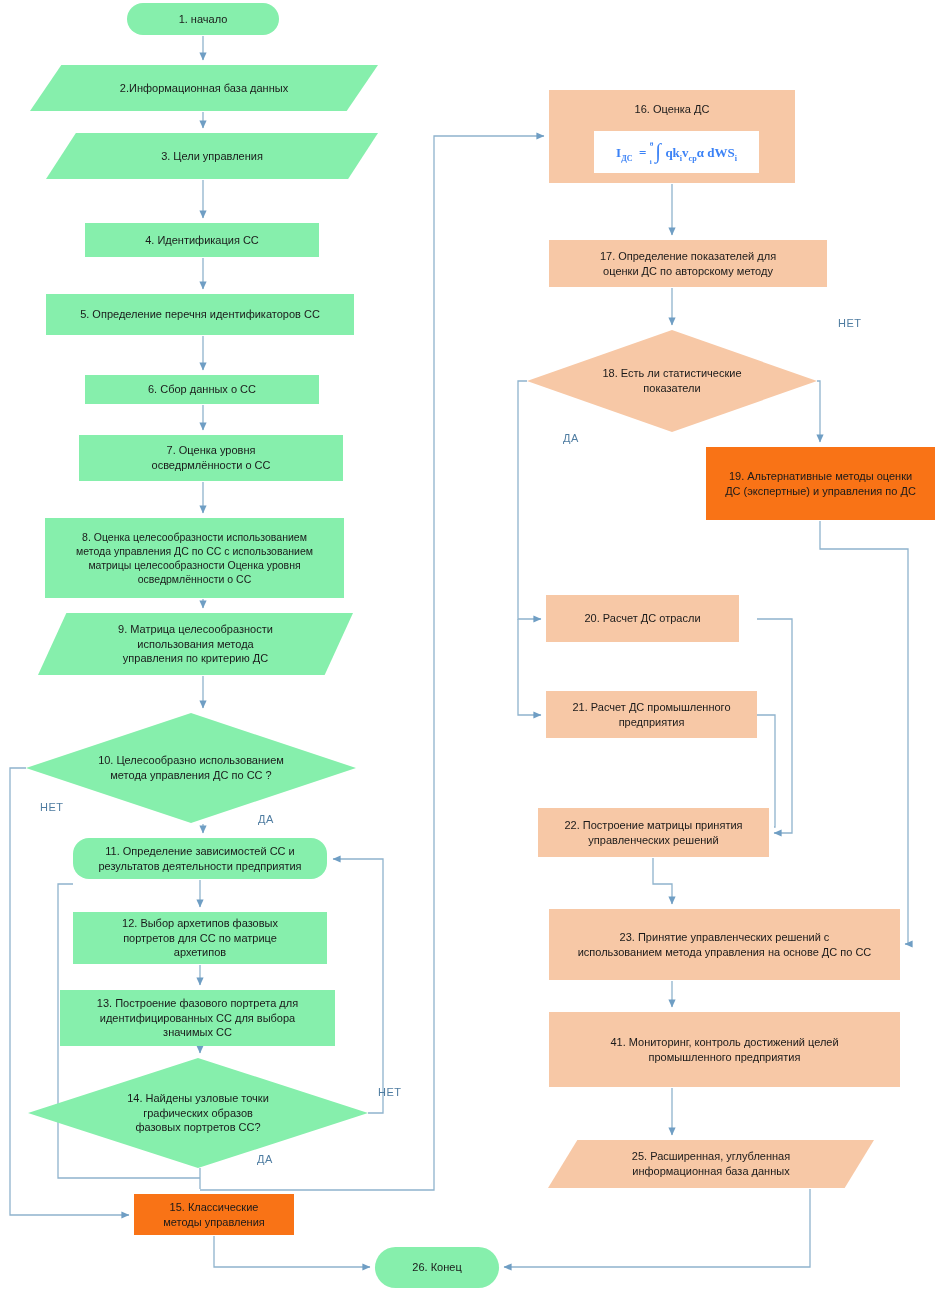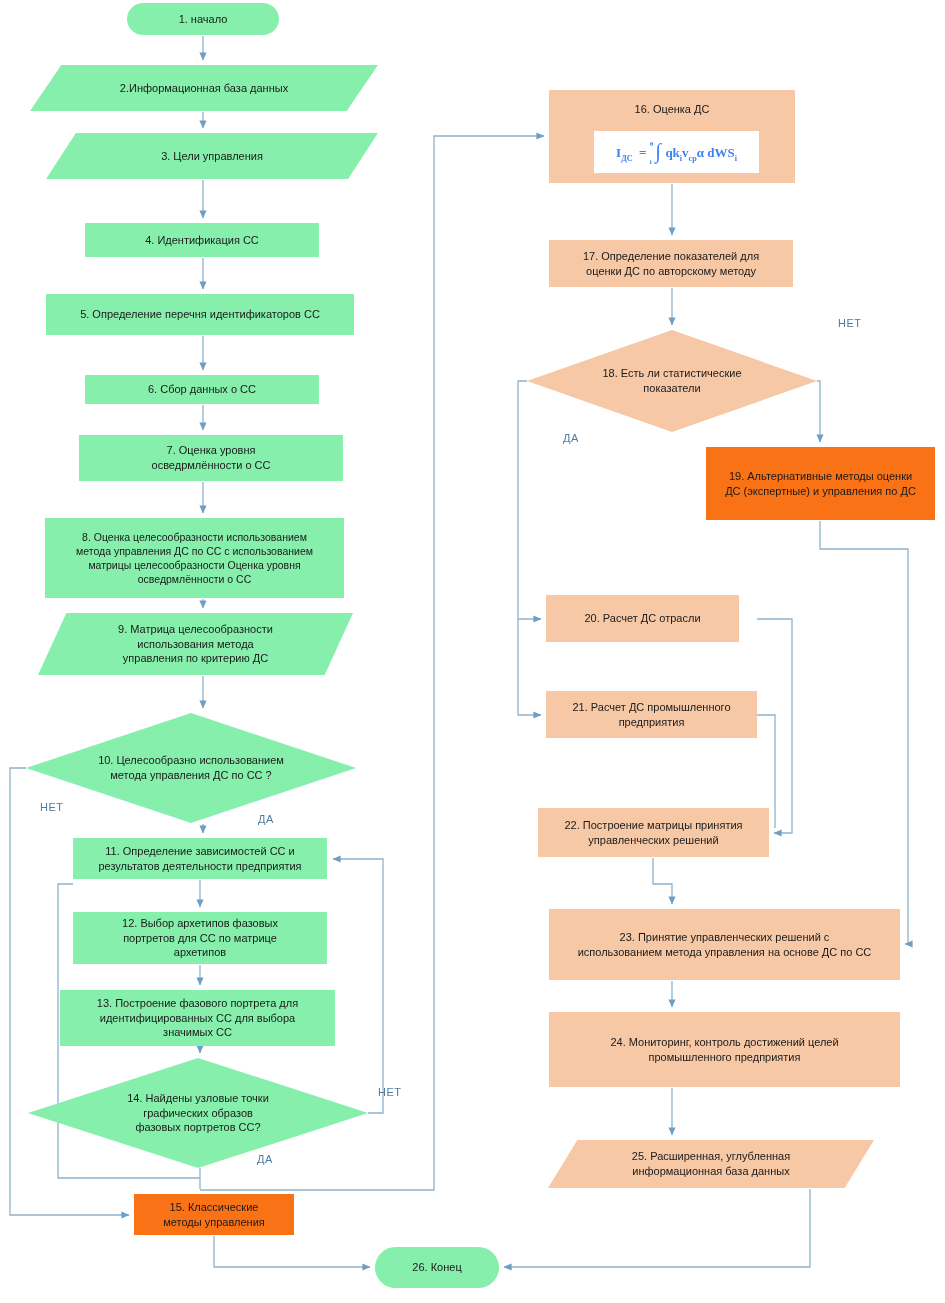--- a/index.html
+++ b/index.html
@@ -215,21 +215,21 @@
     </div>
     <div class="node shape-data fill-blue" style="left: 38px; top: 613px; width: 315px; height: 62px; font-size: 11px;">
       <span class="lbl">9. Матрица целесообразности
 использования метода
 управления по критерию ДС</span>
     </div>
     <div class="node shape-decision fill-blue" style="left: 26px; top: 713px; width: 330px; height: 110px; font-size: 11px;">
       <span class="lbl">10. Целесообразно использованием
 метода управления ДС по СС ?</span>
     </div>
-    <div class="node shape-process fill-blue" style="left: 73px; top: 838px; width: 254px; height: 41px; font-size: 11px;">
+    <div class="node shape-process fill-blue" style="left: 73px; top: 838px; width: 254px; height: 41px; font-size: 11px; border-radius: 16px;">
       <span class="lbl">11. Определение зависимостей СС и
 результатов деятельности предприятия</span>
     </div>
     <div class="node shape-process fill-blue" style="left: 73px; top: 912px; width: 254px; height: 52px; font-size: 11px;">
       <span class="lbl">12. Выбор архетипов фазовых
 портретов для СС по матрице
 архетипов</span>
     </div>
     <div class="node shape-process fill-blue" style="left: 60px; top: 990px; width: 275px; height: 56px; font-size: 11px;">
       <span class="lbl">13. Построение фазового портрета для
@@ -241,21 +241,21 @@
 графических образов
 фазовых портретов СС?</span>
     </div>
     <div class="node shape-process fill-grey" style="left: 134px; top: 1194px; width: 160px; height: 41px; font-size: 11px;">
       <span class="lbl">15. Классические
 методы управления</span>
     </div>
     <div class="node shape-process fill-orange" style="left: 549px; top: 90px; width: 246px; height: 93px; font-size: 11px; align-items: flex-start; padding-top: 12px;">
       <span class="lbl">16. Оценка ДС</span>
     </div>
-    <div class="node shape-process fill-orange" style="left: 549px; top: 240px; width: 244px; height: 47px; font-size: 11px; align-items: center;">
+    <div class="node shape-process fill-orange" style="left: 549px; top: 240px; width: 278px; height: 47px; font-size: 11px; align-items: center;">
       <span class="lbl">17. Определение показателей для
 оценки ДС по авторскому методу</span>
     </div>
     <div class="node shape-decision fill-orange" style="left: 527px; top: 330px; width: 290px; height: 102px; font-size: 11px;">
       <span class="lbl">18. Есть ли статистические
 показатели</span>
     </div>
     <div class="node shape-process fill-grey" style="left: 706px; top: 447px; width: 229px; height: 73px; font-size: 11px;">
       <span class="lbl">19. Альтернативные методы оценки
 ДС (экспертные) и управления по ДС</span>
@@ -269,21 +269,21 @@
     </div>
     <div class="node shape-process fill-orange" style="left: 538px; top: 808px; width: 231px; height: 49px; font-size: 11px;">
       <span class="lbl">22. Построение матрицы принятия
 управленческих решений</span>
     </div>
     <div class="node shape-process fill-orange" style="left: 549px; top: 909px; width: 351px; height: 71px; font-size: 11px;">
       <span class="lbl">23. Принятие управленческих решений с
 использованием метода управления  на основе ДС по СС</span>
     </div>
     <div class="node shape-process fill-orange" style="left: 549px; top: 1012px; width: 351px; height: 75px; font-size: 11px;">
-      <span class="lbl">24. Мониторинг, контроль достижений целей
+      <span class="lbl">41. Мониторинг, контроль достижений целей
 промышленного предприятия</span>
     </div>
     <div class="node shape-data fill-orange" style="left: 548px; top: 1140px; width: 326px; height: 48px; font-size: 11px;">
       <span class="lbl">25. Расширенная, углубленная
 информационная база данных</span>
     </div>
     <div class="node shape-terminator fill-blue" style="left: 375px; top: 1247px; width: 124px; height: 41px; font-size: 11px;">
       <span class="lbl">26. Конец</span>
     </div>
     <div class="edge-label" style="left: 40px; top: 801px;">НЕТ</div>

